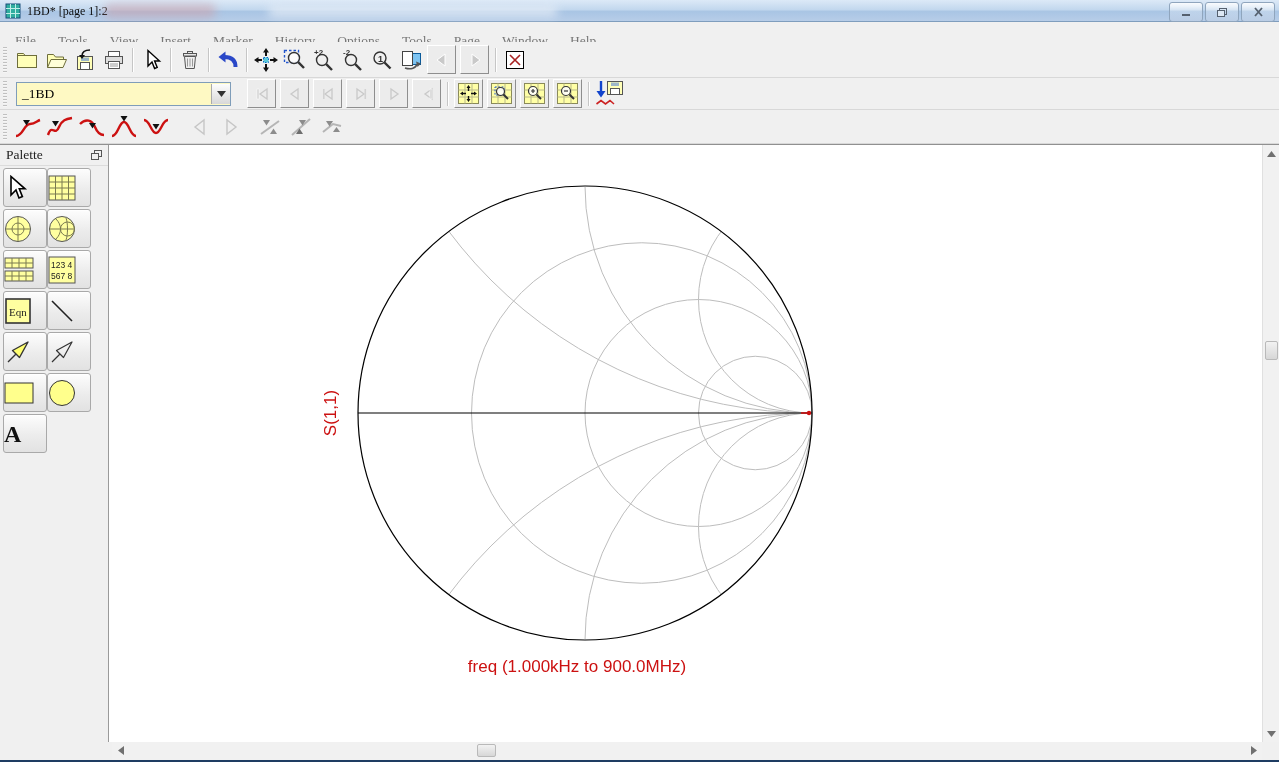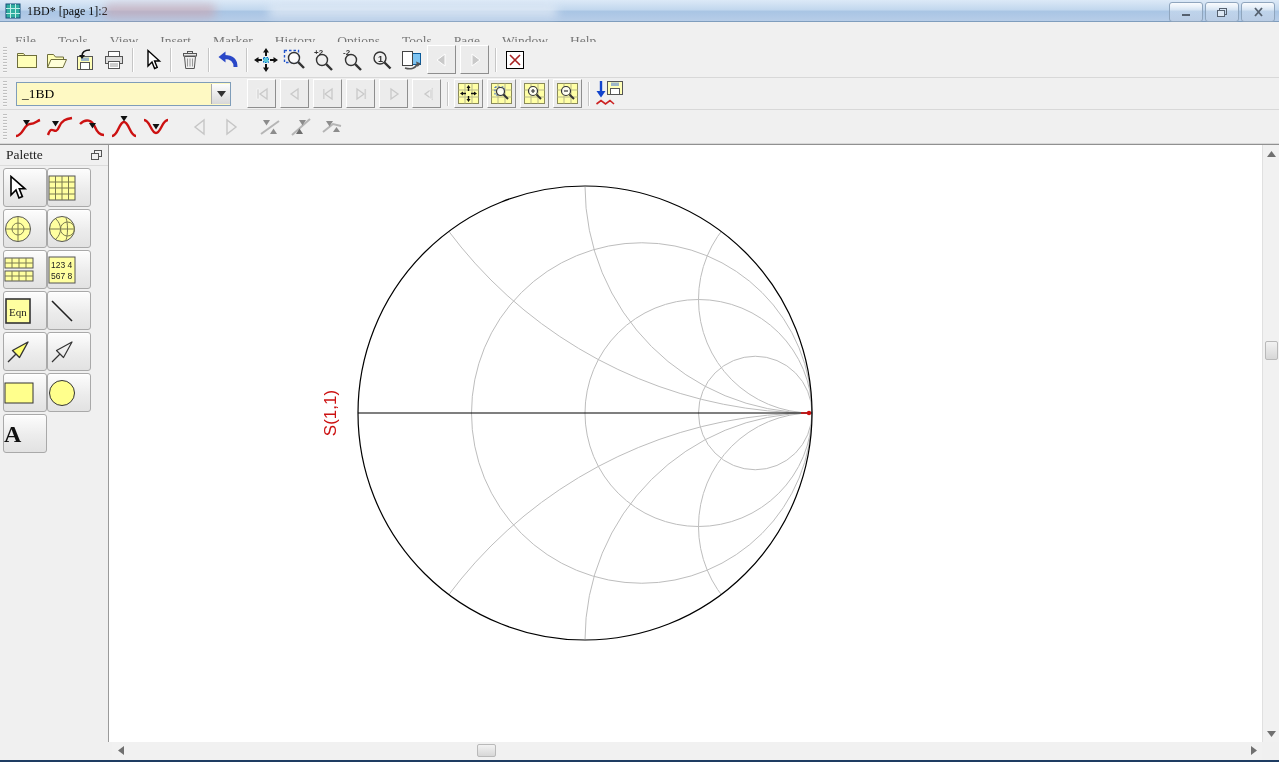--- a/index.html
+++ b/index.html
@@ -538,20 +538,21 @@
         <circle cx="231" cy="231" r="227" fill="none" stroke="#000" stroke-width="1.2"></circle>
         <line x1="4" y1="231" x2="458" y2="231" stroke="#000" stroke-width="1.2"></line>
 
         <g>
           <line x1="447" y1="231" x2="457" y2="231" stroke="#cc1111" stroke-width="1.6"></line>
           <circle cx="455" cy="231" r="2.2" fill="#cc1111"></circle>
         </g>
       </svg>
 
       <span class="abs axis-label" style="left:219px;top:268px;transform:translate(-50%,-50%) rotate(-90deg);">S(1,1)</span>
+      <span class="abs axis-label" style="left:465px;top:522px;transform:translate(-50%,-50%);">freq (1.000kHz to 900.0MHz)</span>
     </div>
 
     <div class="abs vscroll">
       <div class="sb-arrow" style="left:0;top:0;">
         <svg width="9" height="6" viewBox="0 0 9 6">
             <polygon points="4.5,0 9,6 0,6" fill="#707070"></polygon>
           </svg>
       </div>
       <div class="sb-thumb" style="left:2px;top:196px;width:13px;height:19px;"></div>
       <div class="sb-arrow" style="left:0;top:580px;">

